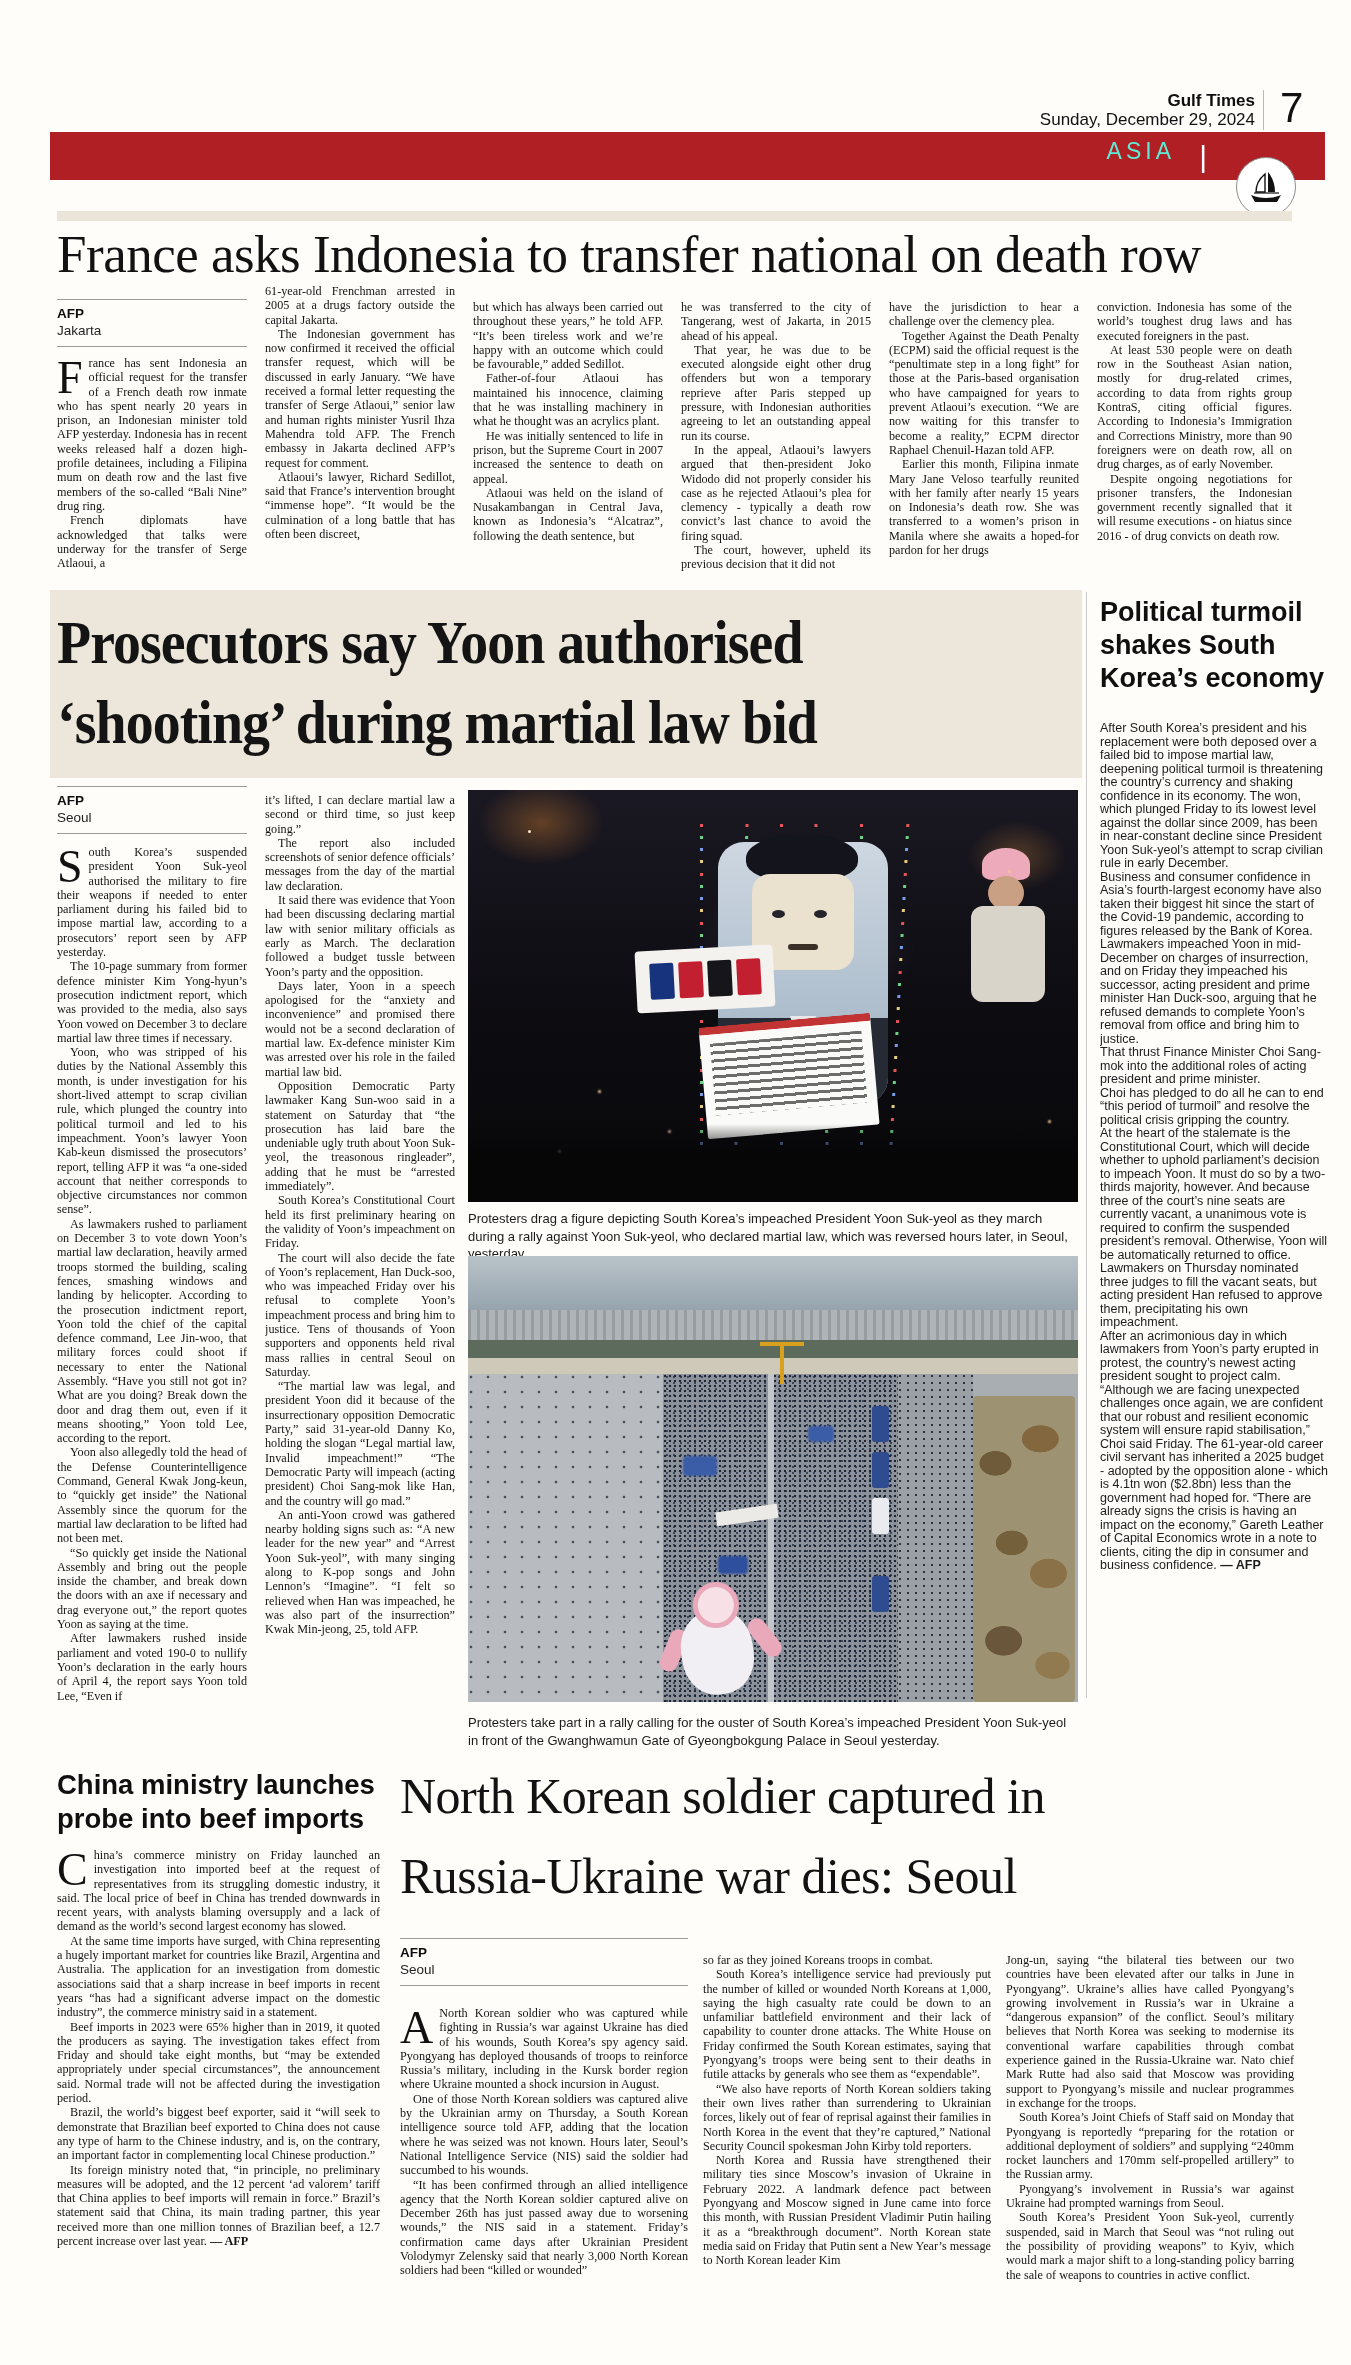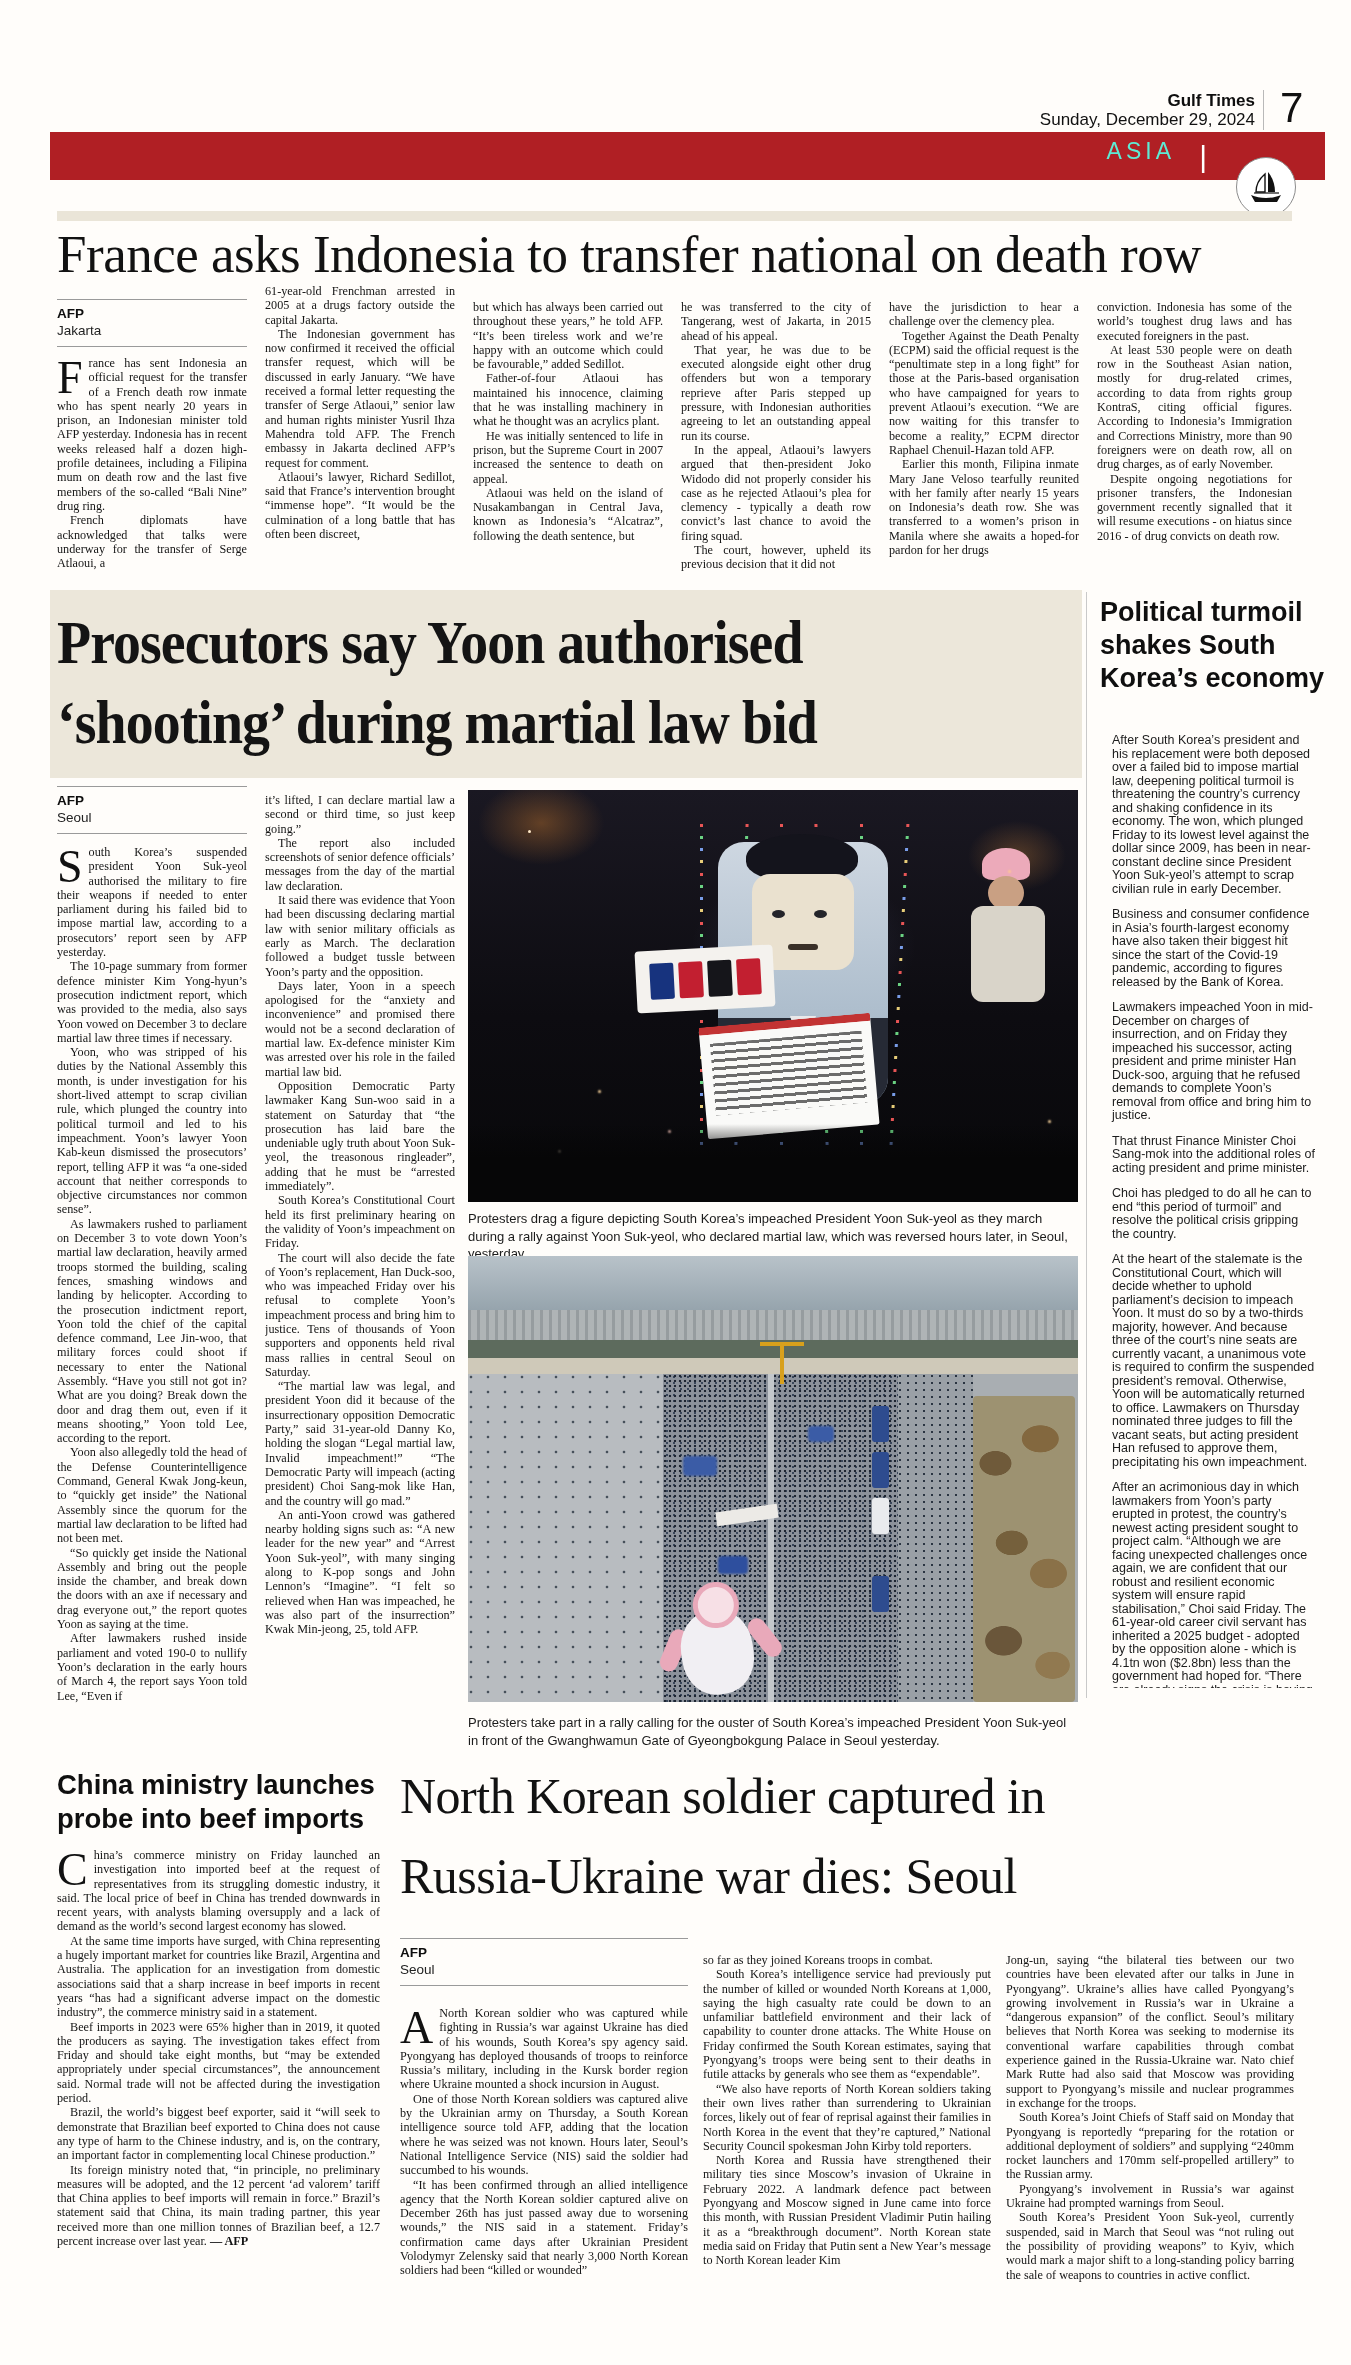--- a/index.html
+++ b/index.html
@@ -38,21 +38,21 @@
   .byline .ct{font-size:13.5px;color:#222;line-height:17px;}
   
   .col{font-size:12.2px;line-height:14.3px;text-align:justify;overflow:hidden;}
   .col p{margin:0;text-indent:13px;}
   .col p.cont,.col p.lead{text-indent:0;}
   .dropcap{float:left;font:400 46px/39px "Liberation Serif",serif;padding:2px 6px 0 0;color:#111;}
   .credit{font-weight:700;}
   
   .sidebar-body{font-family:"Liberation Sans",sans-serif;font-size:12.5px;line-height:13.5px;
                 color:#1c1c1c;overflow:hidden;text-align:left;}
-  .sidebar-body p{margin:12px;}
+  .sidebar-body p{margin:0;}
   .vrule{width:1px;background:#c9c9c9;}
   
   .caption{font-family:"Liberation Sans",sans-serif;font-size:13px;line-height:17.5px;color:#1b1b1b;}
   
   .photo{overflow:hidden;}
   .p1{background:
       radial-gradient(90px 60px at 12% 8%, rgba(219,132,48,.38), transparent 70%),
       radial-gradient(70px 50px at 90% 16%, rgba(222,142,62,.30), transparent 70%),
       radial-gradient(160px 110px at 55% 38%, rgba(96,106,148,.28), transparent 70%),
       linear-gradient(#1a1822, #0d0c11 55%, #08080a);}
@@ -196,21 +196,21 @@
     <div class="ct">Seoul</div>
   </div>
 
   <div class="abs col" style="left:57px;top:845px;width:190px;height:902px;">
       <p class="lead"><span class="dropcap">S</span>outh Korea’s suspended president Yoon Suk-yeol authorised the military to fire their weapons if needed to enter parliament during his failed bid to impose martial law, according to a prosecutors’ report seen by AFP yesterday.</p>
       <p>The 10-page summary from former defence minister Kim Yong-hyun’s prosecution indictment report, which was provided to the media, also says Yoon vowed on December 3 to declare martial law three times if necessary.</p>
       <p>Yoon, who was stripped of his duties by the National Assembly this month, is under investigation for his short-lived attempt to scrap civilian rule, which plunged the country into political turmoil and led to his impeachment. Yoon’s lawyer Yoon Kab-keun dismissed the prosecutors’ report, telling AFP it was “a one-sided account that neither corresponds to objective circumstances nor common sense”.</p>
       <p>As lawmakers rushed to parliament on December 3 to vote down Yoon’s martial law declaration, heavily armed troops stormed the building, scaling fences, smashing windows and landing by helicopter. According to the prosecution indictment report, Yoon told the chief of the capital defence command, Lee Jin-woo, that military forces could shoot if necessary to enter the National Assembly. “Have you still not got in? What are you doing? Break down the door and drag them out, even if it means shooting,” Yoon told Lee, according to the report.</p>
       <p>Yoon also allegedly told the head of the Defense Counterintelligence Command, General Kwak Jong-keun, to “quickly get inside” the National Assembly since the quorum for the martial law declaration to be lifted had not been met.</p>
       <p>“So quickly get inside the National Assembly and bring out the people inside the chamber, and break down the doors with an axe if necessary and drag everyone out,” the report quotes Yoon as saying at the time.</p>
-      <p>After lawmakers rushed inside parliament and voted 190-0 to nullify Yoon’s declaration in the early hours of March 4, the report says Yoon told Lee, “Even if</p>
+      <p>After lawmakers rushed inside parliament and voted 190-0 to nullify Yoon’s declaration in the early hours of April 4, the report says Yoon told Lee, “Even if</p>
     </div>
   <div class="abs col" style="left:265px;top:793px;width:190px;height:954px;">
       <p class="cont">it’s lifted, I can declare martial law a second or third time, so just keep going.”</p>
       <p>The report also included screenshots of senior defence officials’ messages from the day of the martial law declaration.</p>
       <p>It said there was evidence that Yoon had been discussing declaring martial law with senior military officials as early as March. The declaration followed a budget tussle between Yoon’s party and the opposition.</p>
       <p>Days later, Yoon in a speech apologised for the “anxiety and inconvenience” and promised there would not be a second declaration of martial law. Ex-defence minister Kim was arrested over his role in the failed martial law bid.</p>
       <p>Opposition Democratic Party lawmaker Kang Sun-woo said in a statement on Saturday that “the prosecution has laid bare the undeniable ugly truth about Yoon Suk-yeol, the treasonous ringleader”, adding that he must be “arrested immediately”.</p>
       <p>South Korea’s Constitutional Court held its first preliminary hearing on the validity of Yoon’s impeachment on Friday.</p>
       <p>The court will also decide the fate of Yoon’s replacement, Han Duck-soo, who was impeached Friday over his refusal to complete Yoon’s impeachment process and bring him to justice. Tens of thousands of Yoon supporters and opponents held rival mass rallies in central Seoul on Saturday.</p>
       <p>“The martial law was legal, and president Yoon did it because of the insurrectionary opposition Democratic Party,” said 31-year-old Danny Ko, holding the slogan “Legal martial law, Invalid impeachment!” “The Democratic Party will impeach (acting president) Choi Sang-mok like Han, and the country will go mad.”</p>

